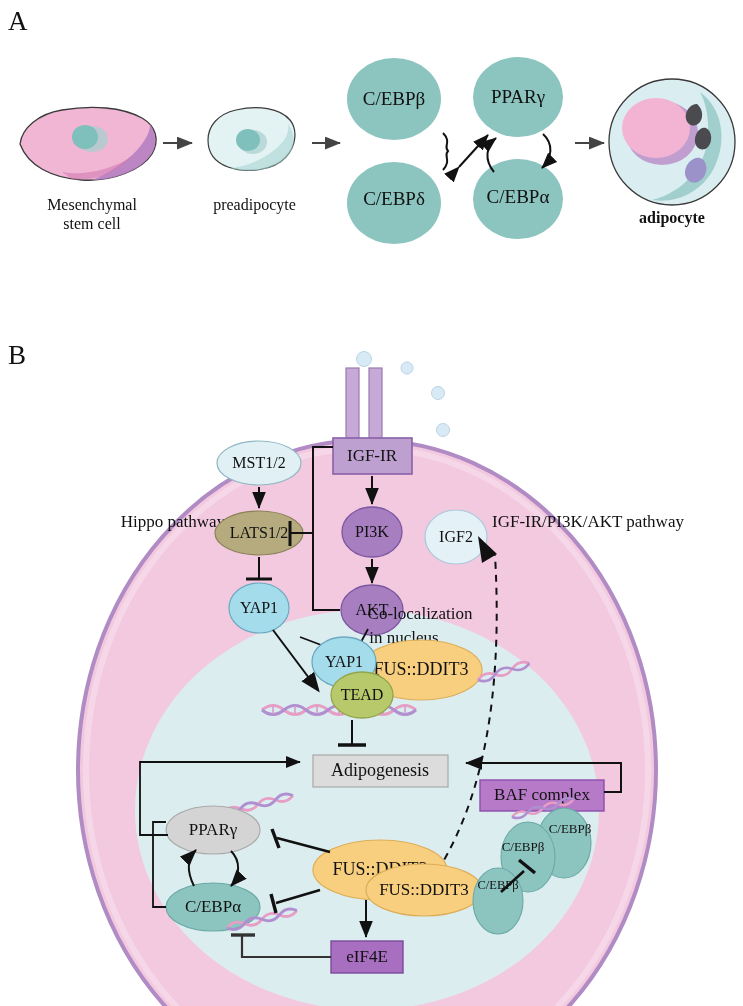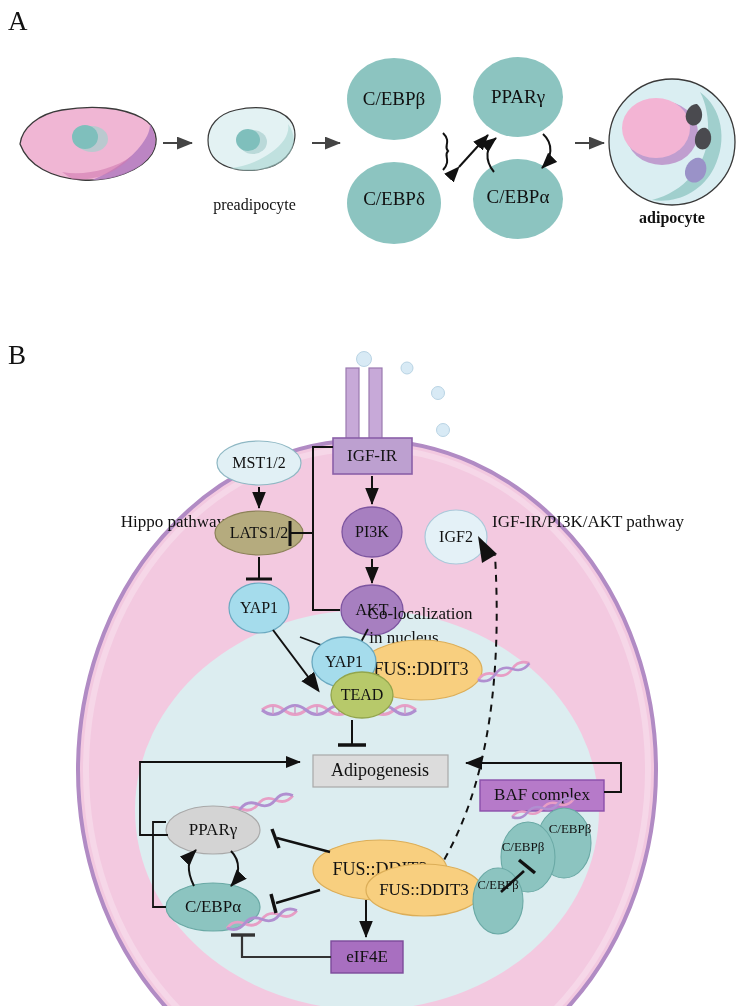--- a/index.html
+++ b/index.html
@@ -81,20 +81,22 @@
     <ellipse cx="662" cy="133" rx="36" ry="32" fill="#bb8fc9" opacity="0.85"></ellipse>
     <ellipse cx="656" cy="128" rx="34" ry="30" fill="#f3b4d4"></ellipse>
     <path d="M697,104 C702,108 704,116 700,122 C695,128 688,126 686,119 C684,112 691,103 697,104 Z" fill="#4a4a4f"></path>
     <path d="M706,128 C712,131 713,141 708,147 C703,152 696,149 695,142 C694,134 700,126 706,128 Z" fill="#4a4a4f"></path>
     <path d="M700,158 C707,160 709,172 702,179 C695,186 686,182 685,174 C684,165 693,156 700,158 Z" fill="#9a92c8"></path>
   </g>
 </svg>
 </div>
 
 <div class="abs cap" style="left:12px;top:195px;width:160px;">
+  <div>Mesenchymal</div>
+  <div>stem cell</div>
 </div>
 <div class="abs cap" style="left:182px;top:195px;width:145px;font-family:Liberation Serif, serif;">preadipocyte</div>
 <div class="abs cap" style="left:612px;top:208px;width:120px;font-weight:bold;">adipocyte</div>
 
 <div class="abs panel-label" style="left:8px;top:340px;">B</div>
 
 <div class="abs" style="left:0;top:330px;width:743px;height:676px;">
 <svg width="743" height="676" viewBox="0 0 743 676">
   <defs>
     <marker id="bArr" markerWidth="10" markerHeight="10" refX="8" refY="3.4" orient="auto">

